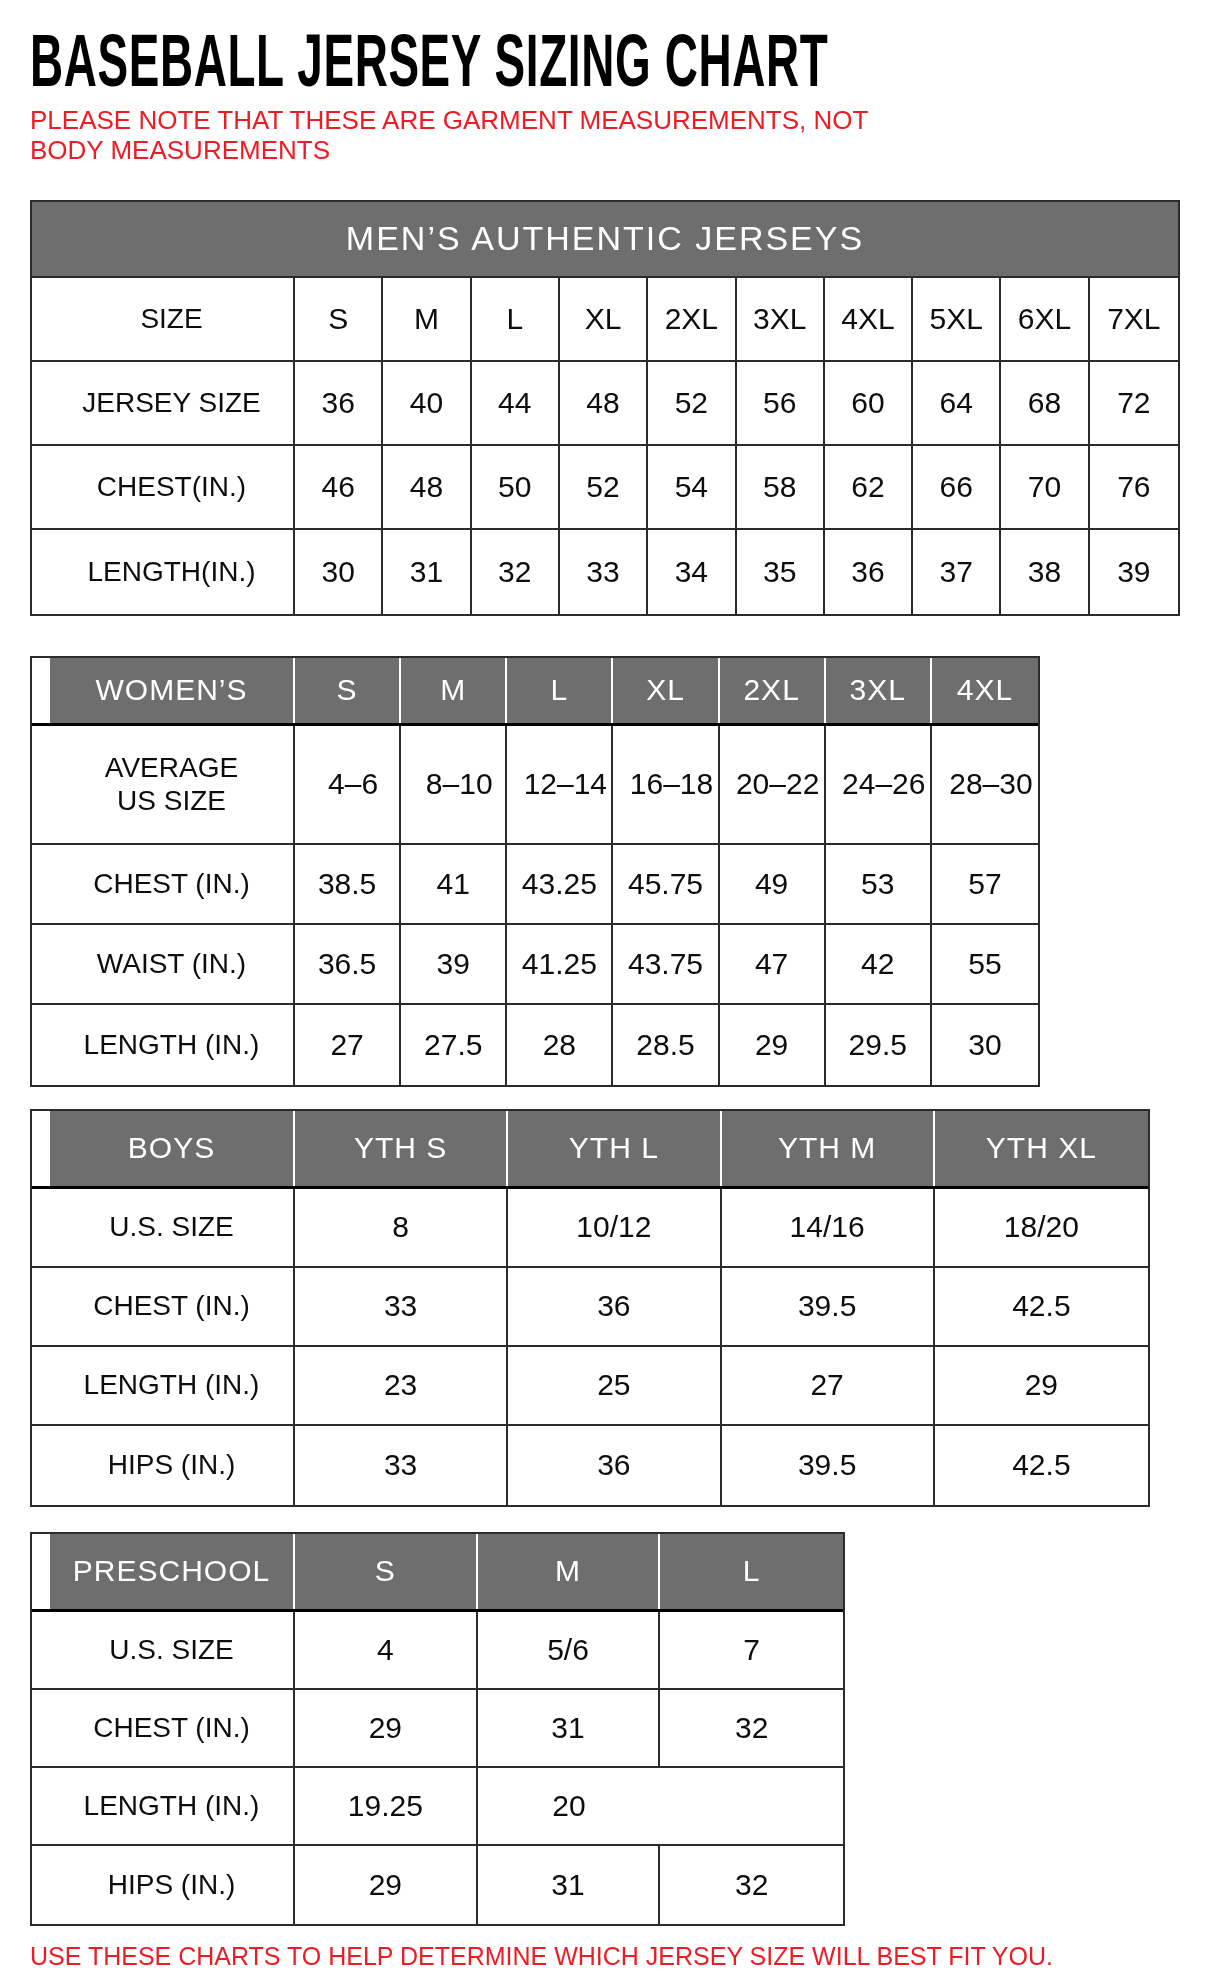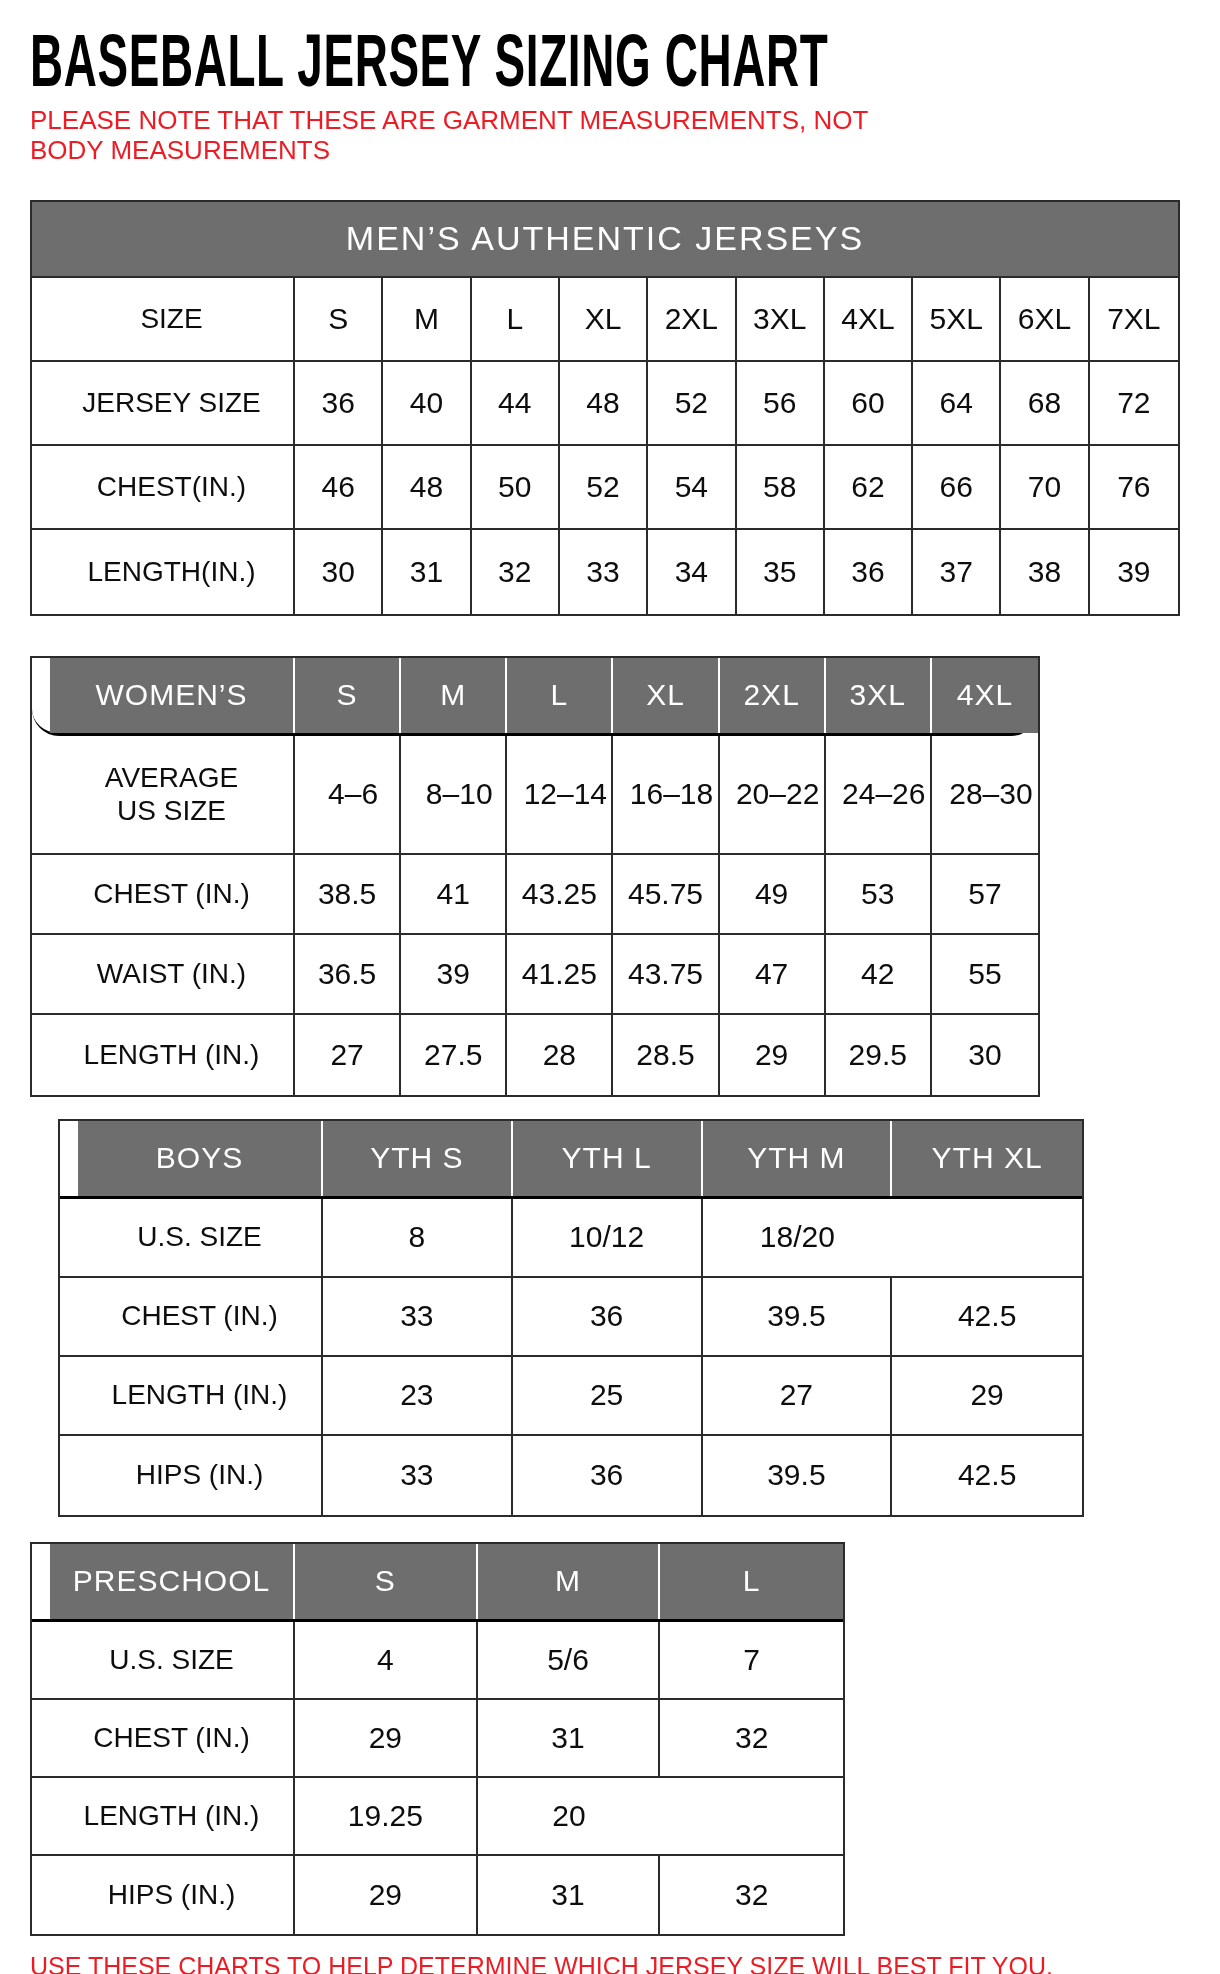--- a/index.html
+++ b/index.html
@@ -49,23 +49,23 @@
     background: var(--hbg); color: #fff;
     border-right: 2px solid #ffffff;
     font-size: 30px; letter-spacing: 1px;
   }
   .header-row .cell:last-child { border-right: none; }
 
   .t-mens    { width: 1150px; margin-top: 34px; }
   .t-mens .row    { grid-template-columns: 245px repeat(10, 1fr); height: 84px; }
   .t-womens  { width: 1010px; margin-top: 40px; }
   .t-womens .row  { grid-template-columns: 245px repeat(7, 1fr); height: 80px; }
-  .t-womens .header-row { height: 78px; border-radius: 27px; }
+  .t-womens .header-row { height: 68px; }
   .t-womens .row:nth-child(2) { height: 119px; gap: 12px; }
-  .t-boys    { width: 1026px; margin-top: 22px; margin-left: 28px; }
+  .t-boys    { width: 1120px; margin-top: 22px; }
   .t-boys .row    { grid-template-columns: 245px repeat(4, 1fr); height: 79px; }
   .t-boys .header-row { height: 78px; }
   .t-pre     { width: 815px; margin-top: 25px; }
   .t-pre .row     { grid-template-columns: 245px repeat(3, 1fr); height: 78px; }
   .t-pre .header-row { height: 78px; }
 
   .footer {
     margin-top: 16px;
     color: var(--red);
     font-size: 25px; font-weight: 400;
@@ -192,20 +192,21 @@
         <div class="cell label-cell">BOYS</div>
         <div class="cell">YTH S</div>
         <div class="cell">YTH L</div>
         <div class="cell">YTH M</div>
         <div class="cell">YTH XL</div>
       </div>
       <div class="row">
         <div class="cell label-cell">U.S. SIZE</div>
         <div class="cell value-cell">8</div>
         <div class="cell value-cell">10/12</div>
+        <div class="cell value-cell">14/16</div>
         <div class="cell value-cell">18/20</div>
       </div>
       <div class="row">
         <div class="cell label-cell">CHEST (IN.)</div>
         <div class="cell value-cell">33</div>
         <div class="cell value-cell">36</div>
         <div class="cell value-cell">39.5</div>
         <div class="cell value-cell">42.5</div>
       </div>
       <div class="row">

